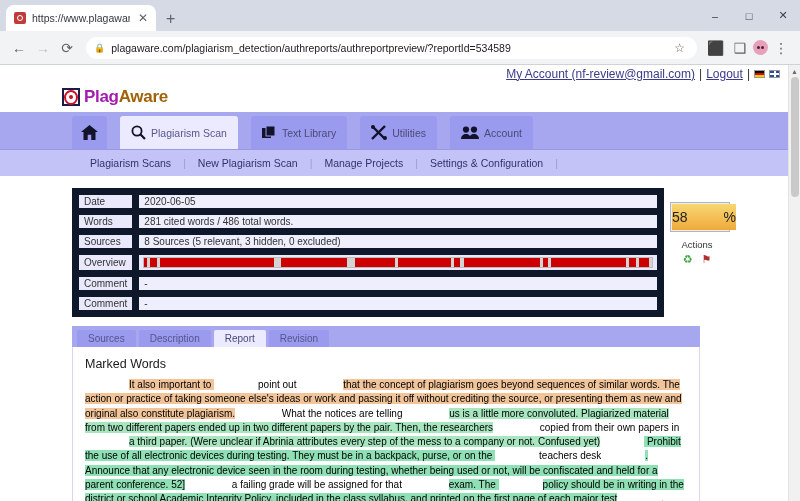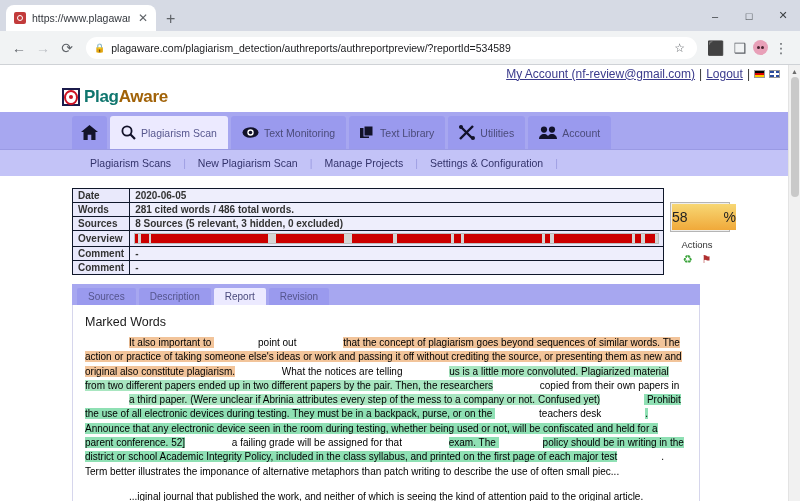--- a/index.html
+++ b/index.html
@@ -101,27 +101,27 @@
     width:18px;height:18px;border:2px solid #1b1b4b;position:relative;
     display:flex;align-items:center;justify-content:center;margin-right:4px;
   }
   .logomark::before {
     content:""; width:11px;height:11px;border:2.5px solid #cc1122;border-radius:50%;
   }
   .logomark::after {
     content:""; position:absolute;width:4px;height:4px;background:#cc1122;border-radius:50%;
   }
   .logotext { font-size:17px; font-weight:bold; letter-spacing:-0.3px; }
-  .logotext .a { color:#0f766e; }
+  .logotext .a { color:#a21caf; }
   .logotext .b { color:#a16207; }
 
   
   .mainnav {
     height:38px; background:#a7a7f0; display:flex; align-items:stretch;
-    padding-left:72px; gap:3px; border-bottom:1px solid #9a9ae4;
+    padding-left:72px; gap:13px; border-bottom:1px solid #9a9ae4;
   }
   .navtab {
     display:flex; align-items:center; gap:5px; padding:0 11px;
     background:#9a9aee; color:#4b4b7a; font-size:10.5px;
     margin-top:4px; border-radius:3px 3px 0 0;
   }
   .navtab.active { background:#eceaff; color:#57578e; }
   .navtab.home { padding:0 9px; }
   .navtab svg { display:block; }
 
@@ -131,21 +131,21 @@
   }
   .subnav .item { padding:0 12px; }
   .subnav .sep { color:#9b9be0; }
 
   
   .report { padding:12px 18px 0 72px; }
   .doctitle { font-size:15px; color:#1a1a1a; margin-bottom:7px; font-weight:normal; }
 
   table.meta { border-collapse:collapse; width:592px; font-size:10px; }
   table.meta tr { height:14px; }
-  table.meta td { border:1px solid #0f172a; padding:1px 5px; background:#e9e9fb; color:#333;font-weight:bold; }
+  table.meta td { border:7px solid #0f172a; padding:1px 5px; background:#e9e9fb; color:#333; }
   table.meta td.k { width:52px; color:#333; }
   table.meta td.v { background:#eeeefc; }
   td.ovcell { padding:2px 4px !important; background:#eeeefc; }
 
   .ovbar { height:11px; width:100%; background:#d4d4d4; display:flex; border:1px solid #bdbdbd; }
   .ovseg { height:100%; }
 
   .rightcol {
     position:absolute; right:0; top:0; width:62px;
   }
@@ -255,28 +255,20 @@
             </svg>
         </div>
         <div class="navtab active">
           <svg width="15" height="15" viewBox="0 0 15 15">
               <circle cx="6" cy="6" r="4.6" fill="none" stroke="#12122a" stroke-width="1.8"></circle>
               <line x1="9.3" y1="9.3" x2="14" y2="14" stroke="#12122a" stroke-width="2.2"></line>
             </svg>
           <span>Plagiarism Scan</span>
         </div>
         <div class="navtab">
-          <svg width="17" height="13" viewBox="0 0 17 13">
-              <ellipse cx="8.5" cy="6.5" rx="8" ry="5.2" fill="#12122a"></ellipse>
-              <circle cx="8.5" cy="6.5" r="3.2" fill="#fff"></circle>
-              <circle cx="8.5" cy="6.5" r="1.8" fill="#12122a"></circle>
-            </svg>
-          <span>Text Monitoring</span>
-        </div>
-        <div class="navtab">
           <svg width="15" height="14" viewBox="0 0 15 14">
               <rect x="0" y="2" width="9" height="10" fill="#12122a"></rect>
               <rect x="4" y="0" width="9" height="10" fill="#12122a" stroke="#9a9aee" stroke-width="1"></rect>
             </svg>
           <span>Text Library</span>
         </div>
         <div class="navtab">
           <svg width="16" height="15" viewBox="0 0 16 15">
               <line x1="1" y1="1" x2="14" y2="14" stroke="#12122a" stroke-width="2.4"></line>
               <line x1="14" y1="1" x2="1" y2="14" stroke="#12122a" stroke-width="2.4"></line>

